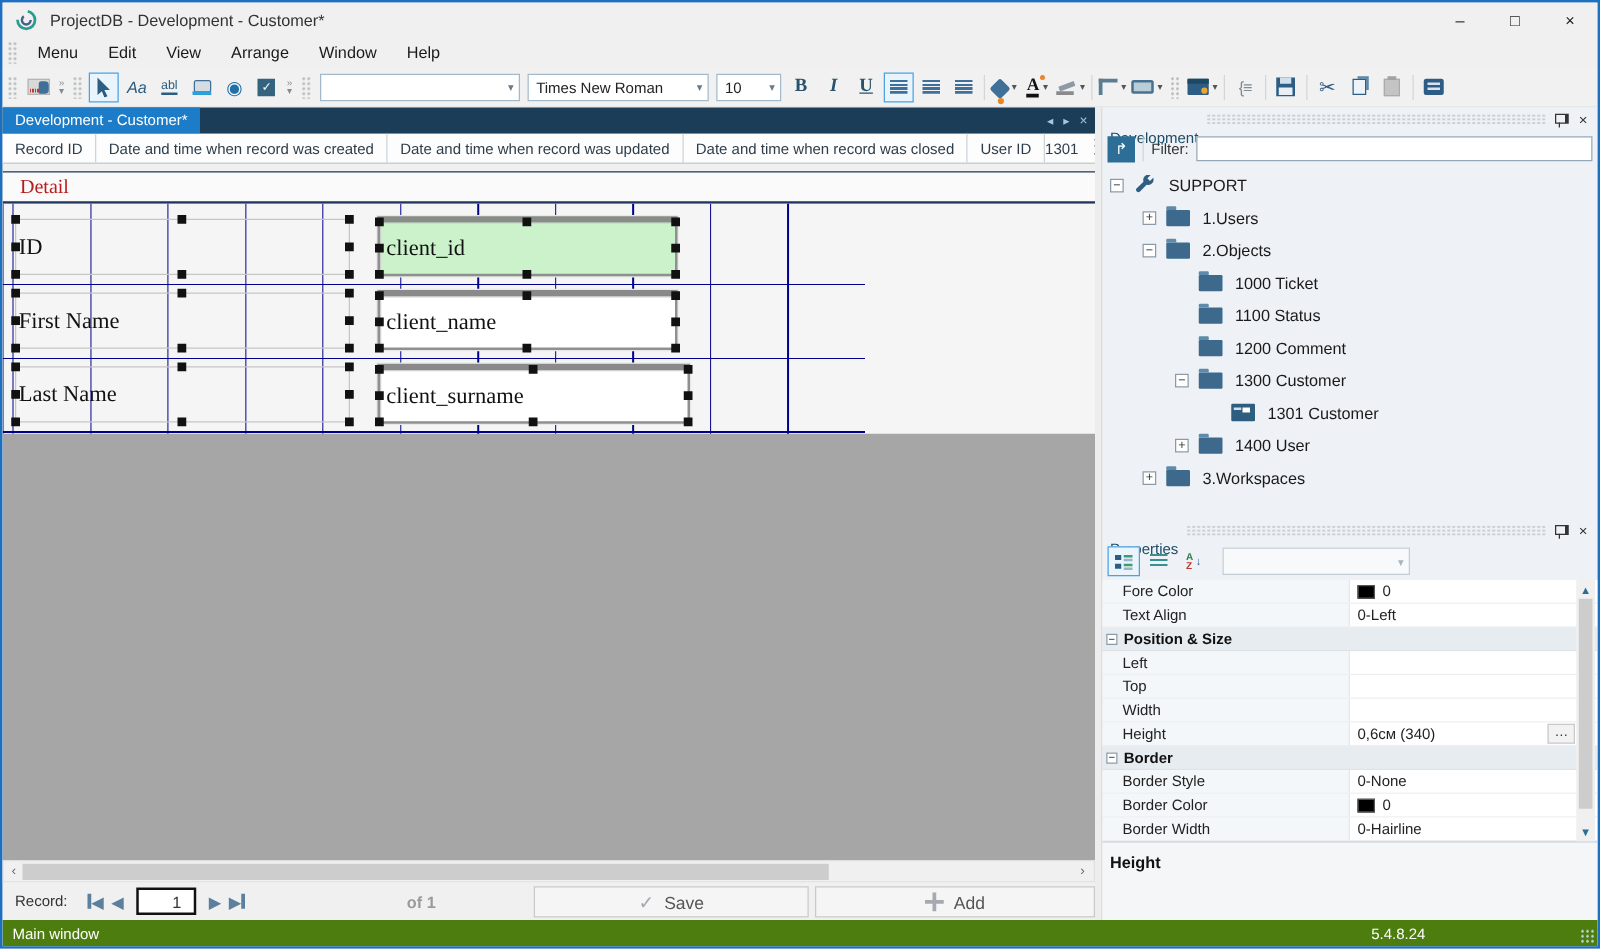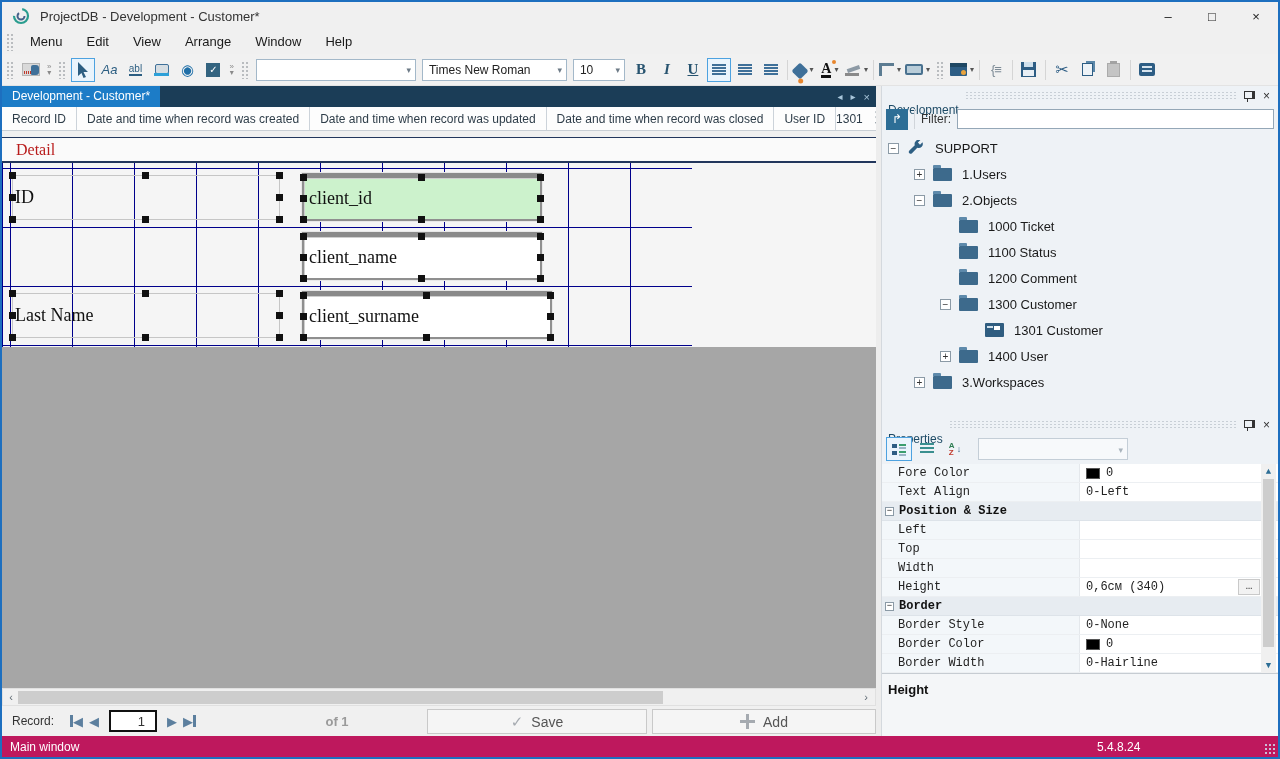--- a/index.html
+++ b/index.html
@@ -154,38 +154,38 @@
   .cat-ic { width:14px; height:13px; position:relative; }
   .cat-ic:before { content:""; position:absolute; left:0; top:1px; width:5px; height:4px; background:#2d5d84; box-shadow:0 7px 0 #2d5d84; }
   .cat-ic:after { content:""; position:absolute; left:7px; top:1px; width:7px; height:2px; background:#3a9e6e; box-shadow:0 3px 0 #9ab4c6, 0 7px 0 #3a9e6e, 0 10px 0 #9ab4c6; }
   .list-ic { width:14px; height:12px; background:repeating-linear-gradient(to bottom,#3a8f8f 0 2px,transparent 2px 4px); }
   .az-ic { font-size:8px; font-weight:bold; line-height:7px; display:flex; flex-direction:column; }
   .az-ic .a { color:#2e7d52; } .az-ic .z { color:#c0392b; }
   .az-arrow { color:#2d5d84; font-size:9px; margin-left:2px; }
   .props-combo { width:150px; height:22px; background:#f7f9fb; border:1px solid #c4ced7; margin-left:8px; position:relative; }
   .props-combo .arr { position:absolute; right:4px; top:6px; color:#aab4bd; font-size:9px; }
 
-  .pgrid { position:relative;font-family:Liberation Mono, monospace; }
+  .pgrid { position:relative; }
   .prow { height:19px; display:flex; border-bottom:1px solid #eceff2; }
   .pname { width:198px; background:#f3f7fa; padding-left:16px; display:flex; align-items:center; font-size:12px; color:#222; border-right:1px solid #e4e8ec; }
   .pval { flex:1; background:#fff; padding-left:6px; display:flex; align-items:center; font-size:12px; color:#222; gap:6px; position:relative; }
   .pcat { height:19px; display:flex; align-items:center; background:#e7ecf1; border-bottom:1px solid #dde3e9; font-size:12px; font-weight:bold; color:#111; }
   .pcat .cexp { width:9px; height:9px; border:1px solid #8b9aa6; background:#fff; font-size:9px; line-height:7px; text-align:center; margin:0 5px 0 3px; font-weight:normal; }
   .swatch { width:14px; height:11px; background:#000; border:1px solid #555; flex:none; }
   .ellipsis-btn { position:absolute; right:18px; top:1px; width:22px; height:16px; background:#f2f2f2; border:1px solid #c9c9c9; font-size:11px; line-height:12px; text-align:center; color:#333; }
   .vscroll { position:absolute; right:2px; top:0; width:15px; height:209px; background:#f0f0f0; }
   .vs-arrow { width:15px; height:15px; display:flex; align-items:center; justify-content:center; color:#2d6e96; font-size:9px; }
   .vs-thumb { position:absolute; left:2px; top:15px; width:11px; height:168px; background:#cdcdcd; }
   .vs-down { position:absolute; bottom:0; }
 
   .props-desc { border-top:1px solid #c6ccd2; background:#f4f6f8; height:63px; padding:8px 0 0 6px; }
   .desc-title { font-size:13px; font-weight:bold; color:#111; }
 
   
-  .statusbar { position:absolute; left:0; top:734px; width:1276px; height:21px; background:#be185d; color:#fff; font-size:12px; display:flex; align-items:center; }
+  .statusbar { position:absolute; left:0; top:734px; width:1276px; height:21px; background:#4d7c0f; color:#fff; font-size:12px; display:flex; align-items:center; }
   .sb-left { margin-left:8px; }
   .sb-version { position:absolute; left:1095px; }
   .sb-grip { position:absolute; right:2px; bottom:2px; width:12px; height:12px; background:radial-gradient(#cfe4f5 1px, transparent 1.2px); background-size:4px 4px; opacity:.8; }
 </style>
 </head>
 <body>
 
 <div id="app">
 
   <div class="titlebar">
@@ -378,20 +378,31 @@
           <i class="h h-tl"></i>
               <i class="h h-tm"></i>
               <i class="h h-tr"></i>
               <i class="h h-ml"></i>
               <i class="h h-mr"></i>
               <i class="h h-bl"></i>
               <i class="h h-bm"></i>
               <i class="h h-br"></i>
             </div>
 
+          <div class="ctrl lblctrl" style="left:10px; top:71px; width:268px; height:45px;">
+            <span>First Name</span>
+          <i class="h h-tl"></i>
+              <i class="h h-tm"></i>
+              <i class="h h-tr"></i>
+              <i class="h h-ml"></i>
+              <i class="h h-mr"></i>
+              <i class="h h-bl"></i>
+              <i class="h h-bm"></i>
+              <i class="h h-br"></i>
+            </div>
           <div class="ctrl fldctrl" style="left:300px; top:69px; width:240px; height:48px;">
             <span>client_name</span>
           <i class="h h-tl"></i>
               <i class="h h-tm"></i>
               <i class="h h-tr"></i>
               <i class="h h-ml"></i>
               <i class="h h-mr"></i>
               <i class="h h-bl"></i>
               <i class="h h-bm"></i>
               <i class="h h-br"></i>

